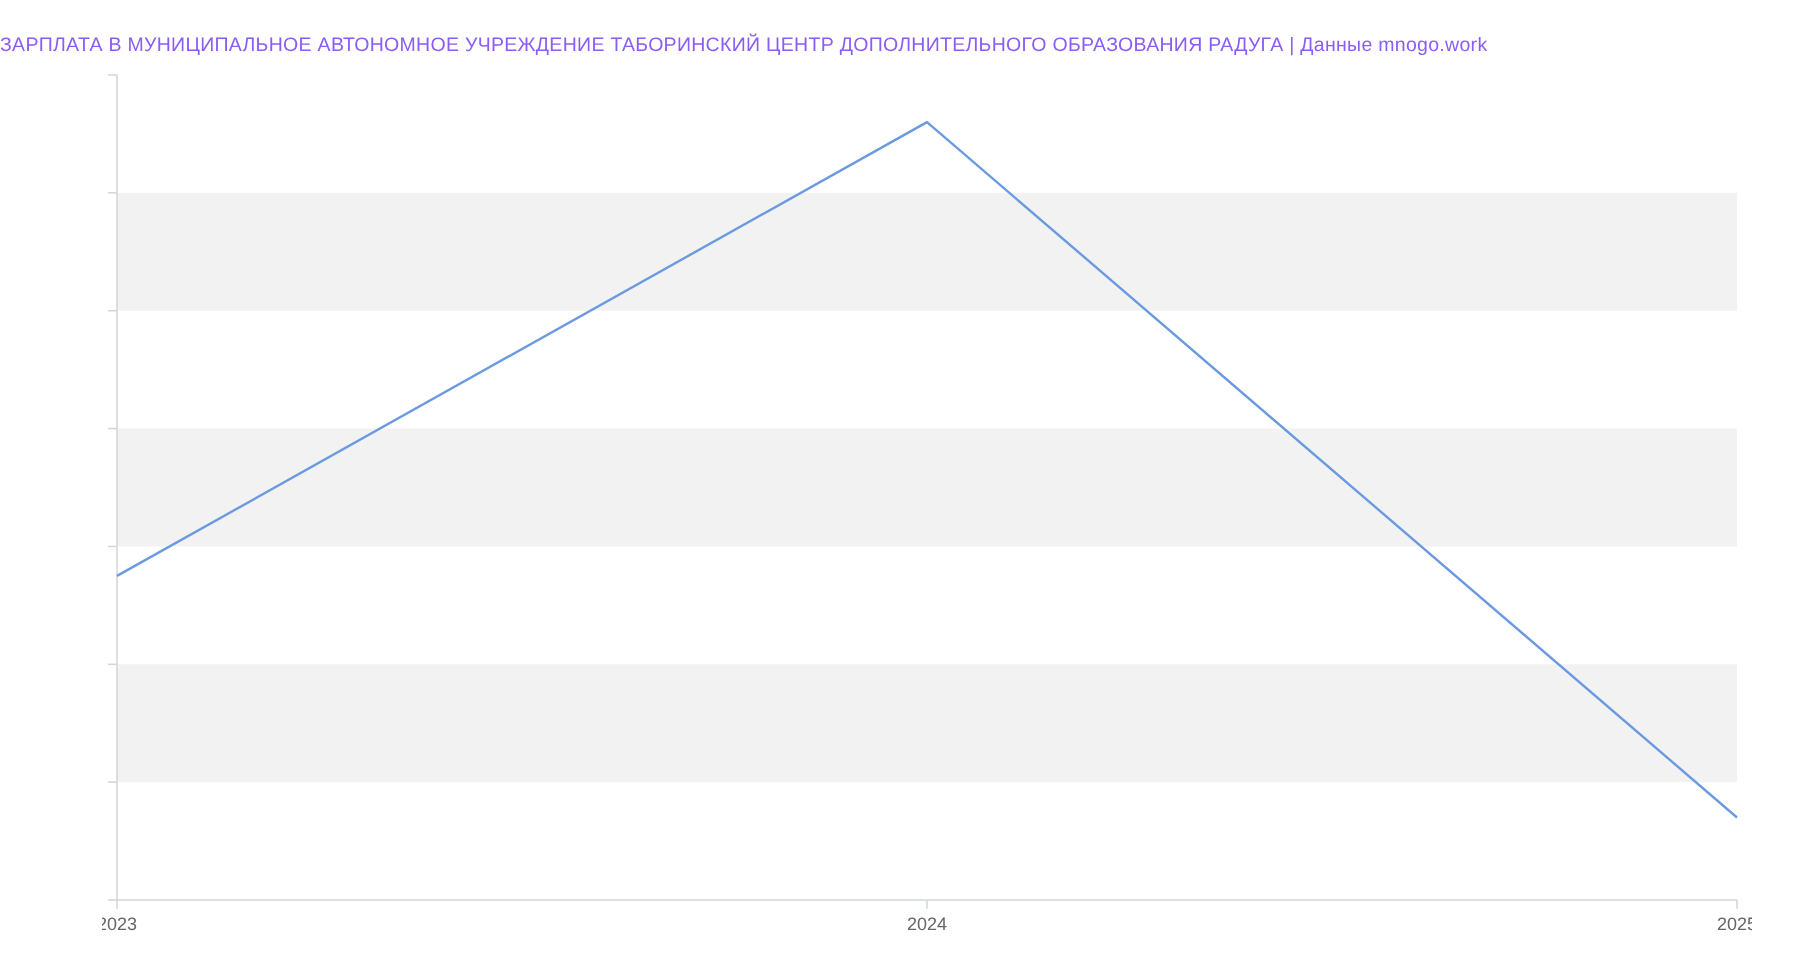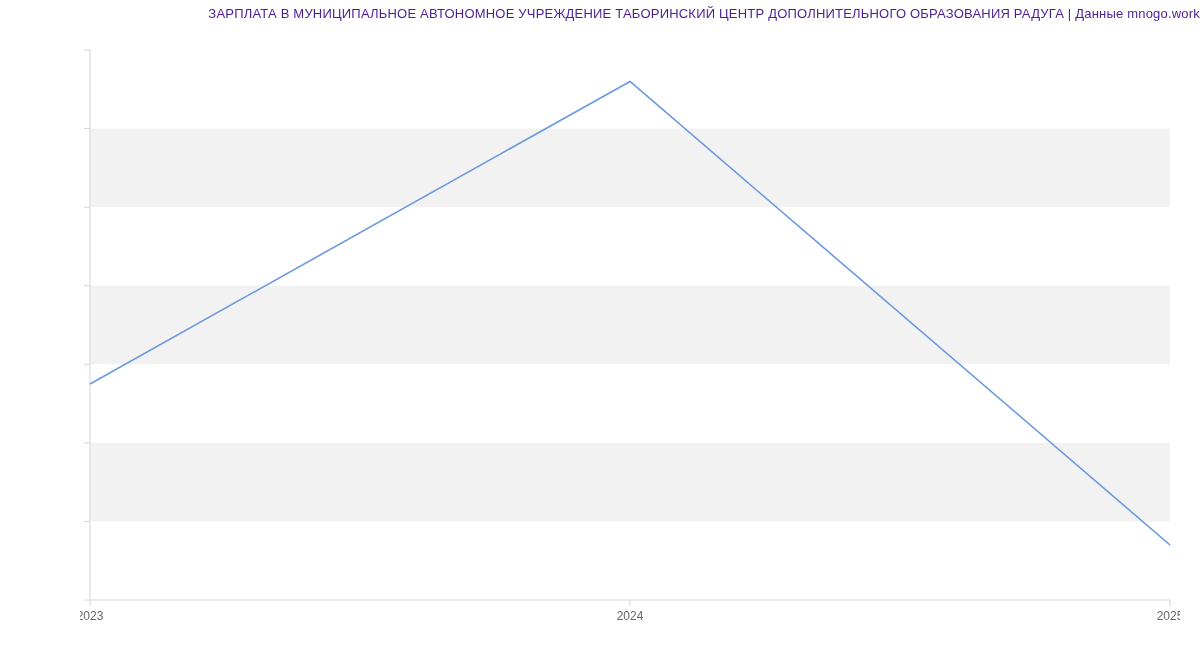--- a/index.html
+++ b/index.html
@@ -11,31 +11,31 @@
     font-family: Arial, Helvetica, sans-serif;
     color: #333;
   }
   .chart-wrap {
     position: relative;
     width: 1200px;
     height: 650px;
   }
   .title {
     position: absolute;
-    top: 6px;
+    top: 22px;
     left: 0;
     right: 0;
-    text-align: right;
+    text-align: left;
     font-size: 13px;
-    color: #4c1d95;
+    color: #8b5cf6;
     letter-spacing: .2px;
   }
   .plot {
     position: absolute;
-    left: 80px;
+    left: 68px;
     top: 40px;
     width: 1100px;
     height: 560px;
   }
   .plot svg {
     display: block;
   }
 </style>
 </head>
 <body>

